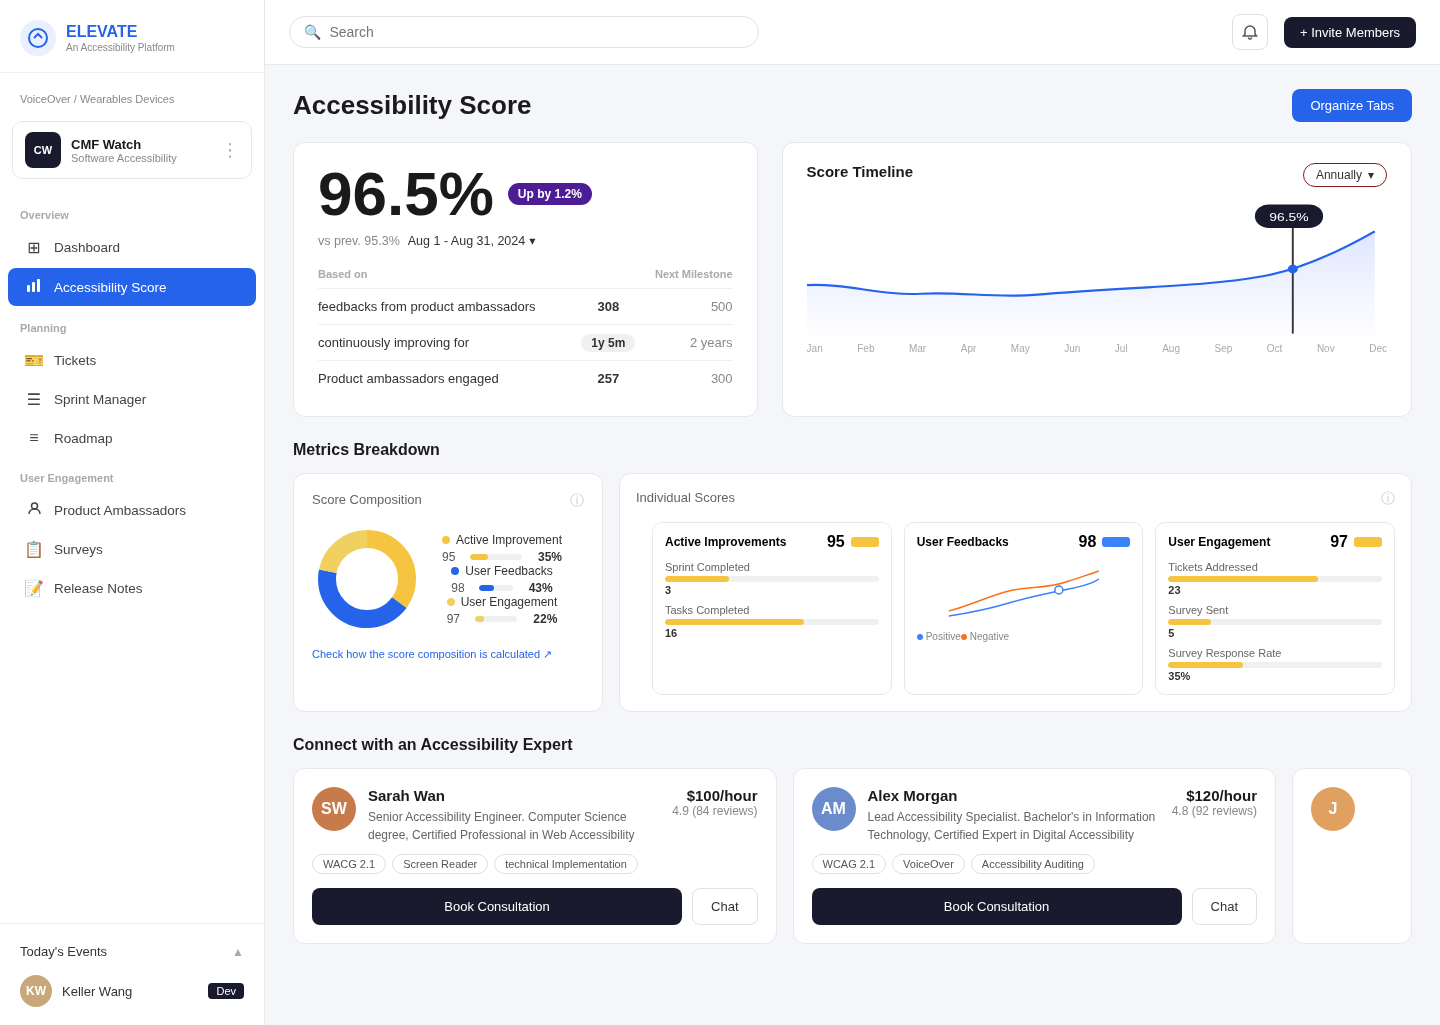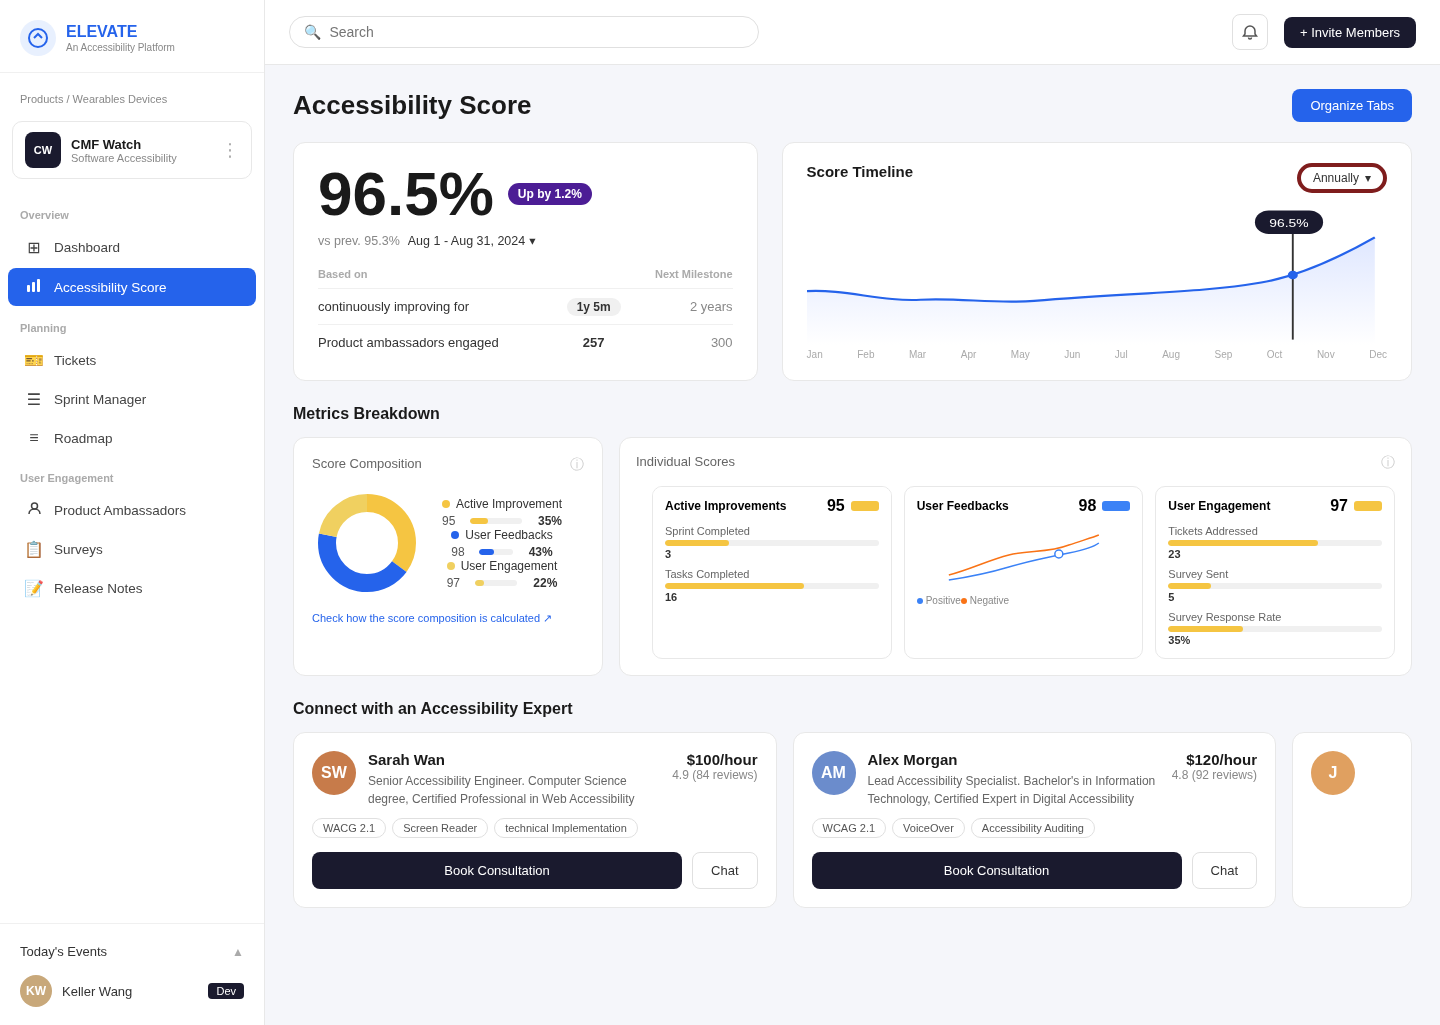--- a/index.html
+++ b/index.html
@@ -143,21 +143,21 @@
     .score-table tbody tr { border-top: 1px solid #f0f0f0; }
     .score-table tbody td { padding: 10px 0; font-size: 13px; color: #333; }
     .score-table tbody td:nth-child(2) { font-weight: 700; text-align: center; }
     .score-table tbody td:last-child { text-align: right; color: #888; }
     .score-pill { background: #f0f0f0; border-radius: 12px; padding: 2px 10px; font-size: 12px; }
 
     
     .timeline-header { display: flex; justify-content: space-between; align-items: flex-start; margin-bottom: 12px; }
     .timeline-title { font-size: 15px; font-weight: 700; color: #1a1a1a; }
     .timeline-select {
-      border: 4px solid #7f1d1d; border-radius: 20px; padding: 4px 12px;
+      border: 1px solid #7f1d1d; border-radius: 20px; padding: 4px 12px;
       font-size: 12px; background: #fff; cursor: pointer; color: #333;
       display: flex; align-items: center; gap: 6px;
     }
 
     .chart-area { position: relative; height: 140px; }
     .chart-svg { width: 100%; height: 100%; }
     .chart-labels { display: flex; justify-content: space-between; font-size: 10px; color: #aaa; margin-top: 4px; }
 
     
     .metrics-section { margin-bottom: 24px; }
@@ -225,21 +225,21 @@
           <path d="M6 10 L10 6 L14 10" stroke="#2563eb" stroke-width="2" fill="none"></path>
         </svg>
     </div>
     <div class="logo-text">
       <div class="logo-title">ELEVATE</div>
       <div class="logo-sub">An Accessibility Platform</div>
     </div>
   </div>
 
   <div class="sidebar-content">
-    <div class="breadcrumb-bar">Products / Wearables Devices</div>
+    <div class="breadcrumb-bar">VoiceOver / Wearables Devices</div>
 
     <div class="product-card">
       <div class="product-avatar">CW</div>
       <div class="product-info">
         <div class="product-name">CMF Watch</div>
         <div class="product-type">Software Accessibility</div>
       </div>
       <div class="product-more">⋮</div>
     </div>
 
@@ -350,20 +350,25 @@
         <table class="score-table">
           <thead>
             <tr>
               <th>Based on</th>
               <th></th>
               <th>Next Milestone</th>
             </tr>
           </thead>
           <tbody id="score-table-body">
               <tr>
+    <td>feedbacks from product ambassadors</td>
+    <td><b>308</b></td>
+    <td>500</td>
+  </tr>
+              <tr>
     <td>continuously improving  for</td>
     <td><span class="score-pill">1y 5m</span></td>
     <td>2 years</td>
   </tr>
               <tr>
     <td>Product ambassadors engaged</td>
     <td><b>257</b></td>
     <td>300</td>
   </tr>
             </tbody>

